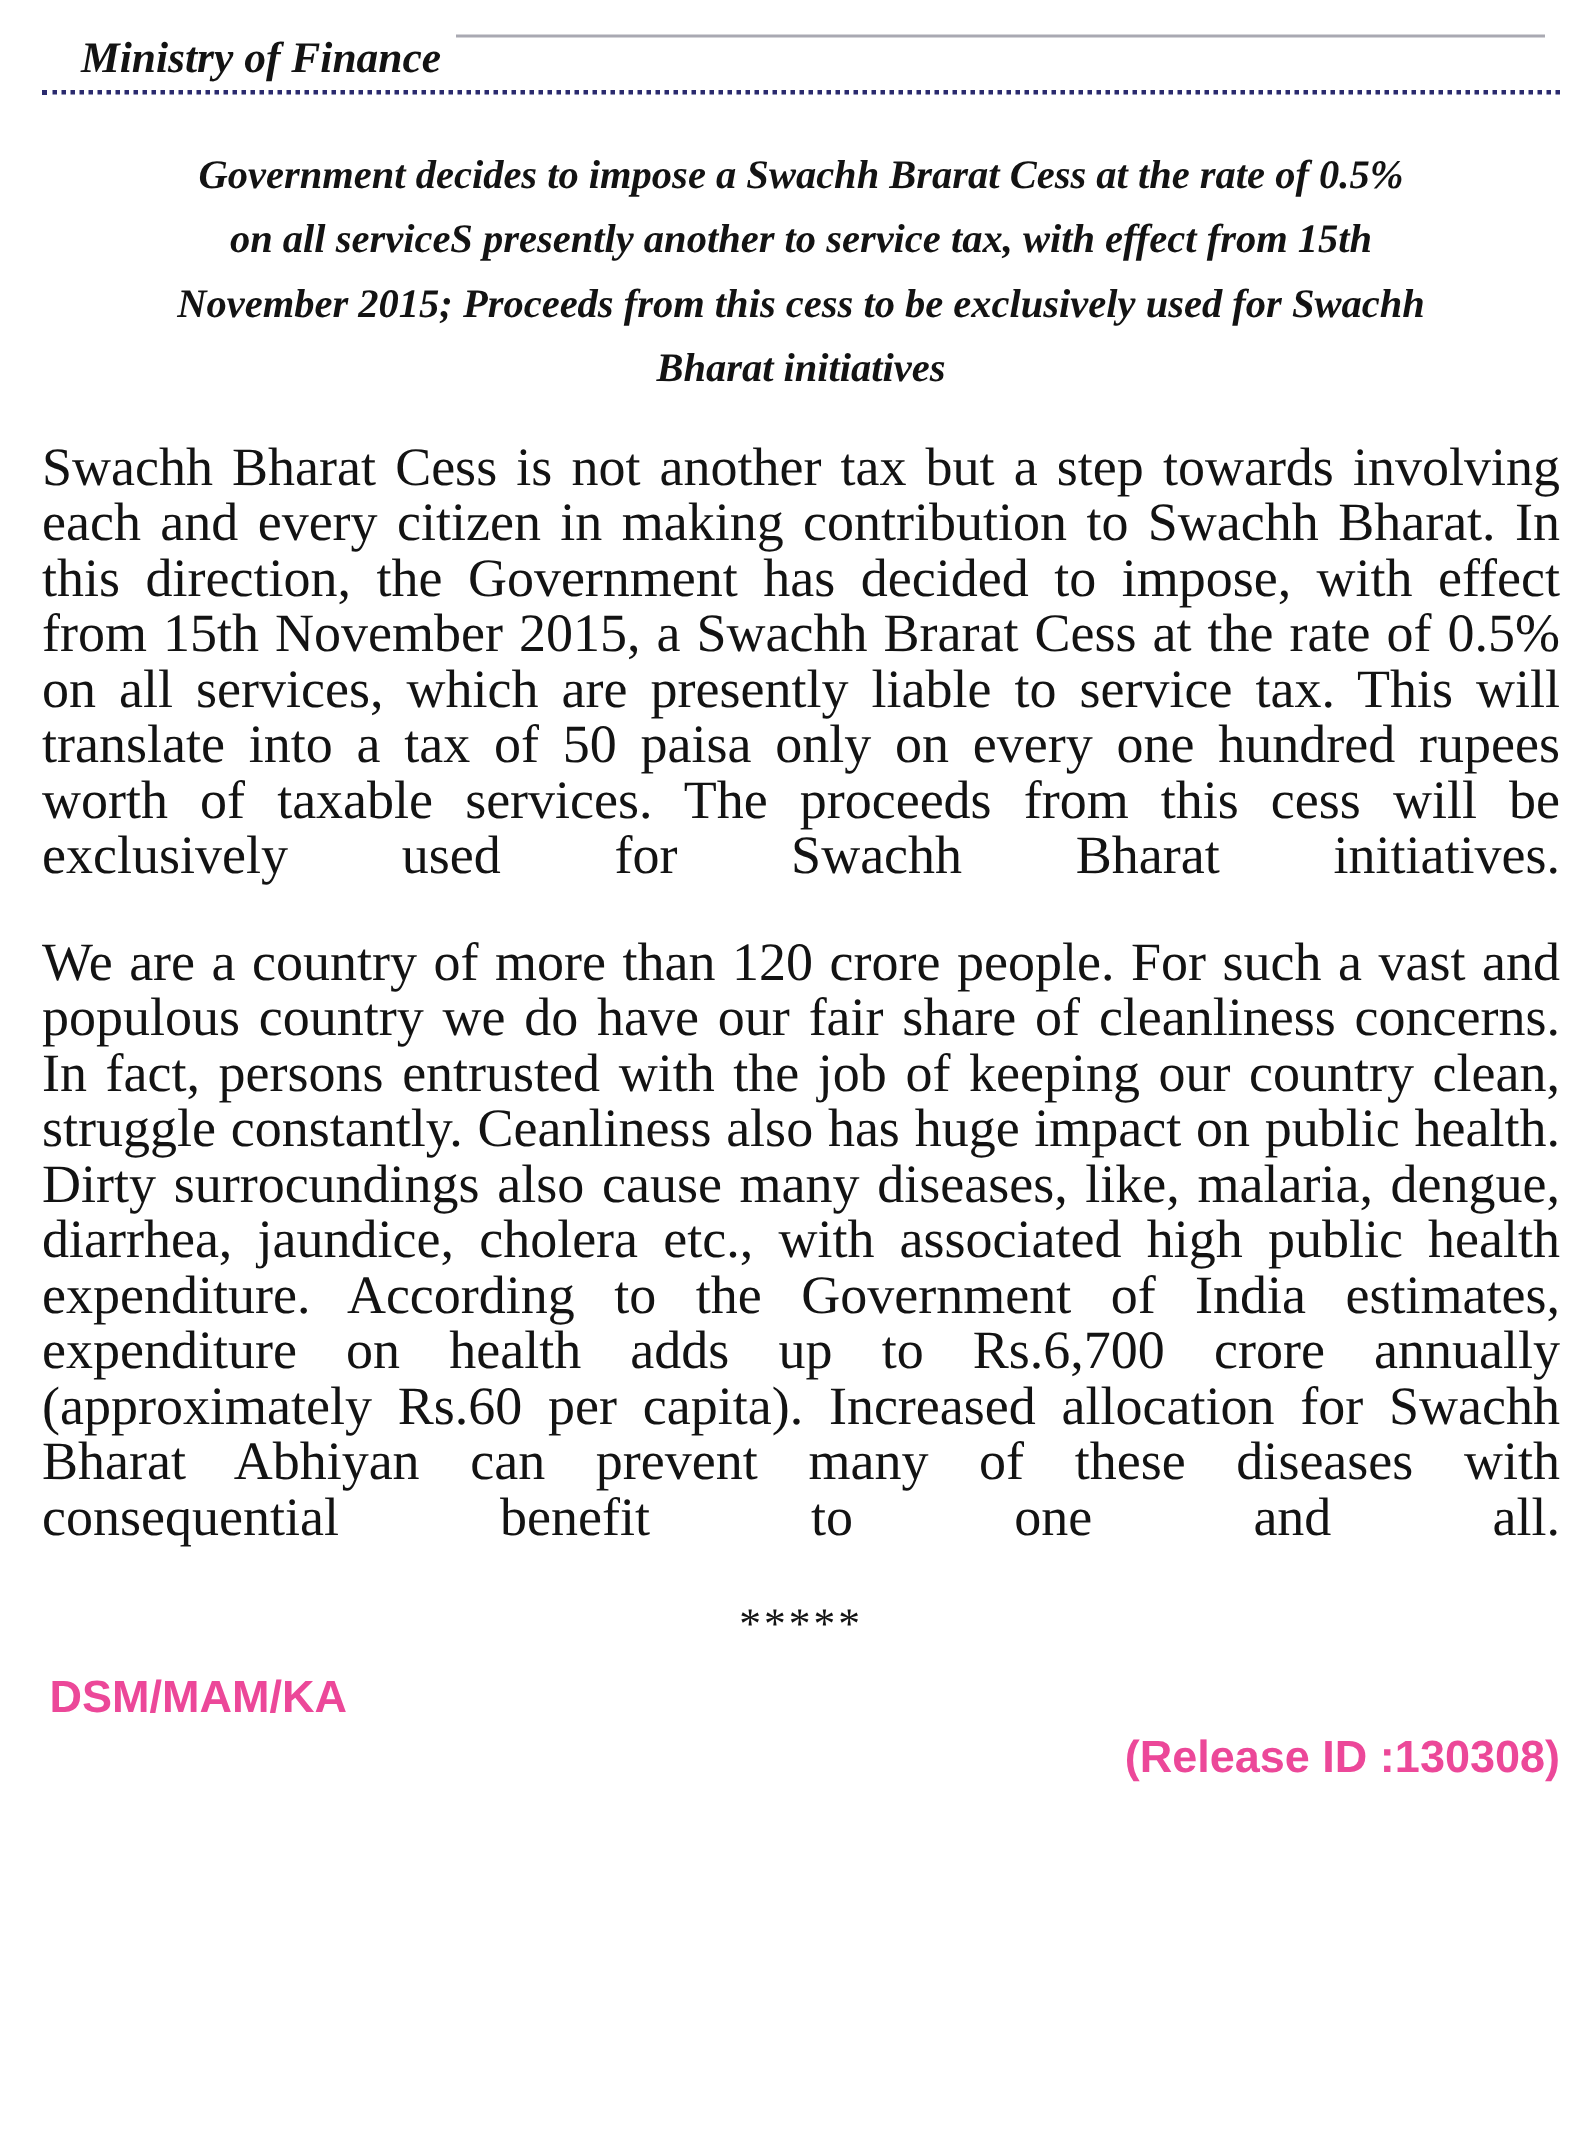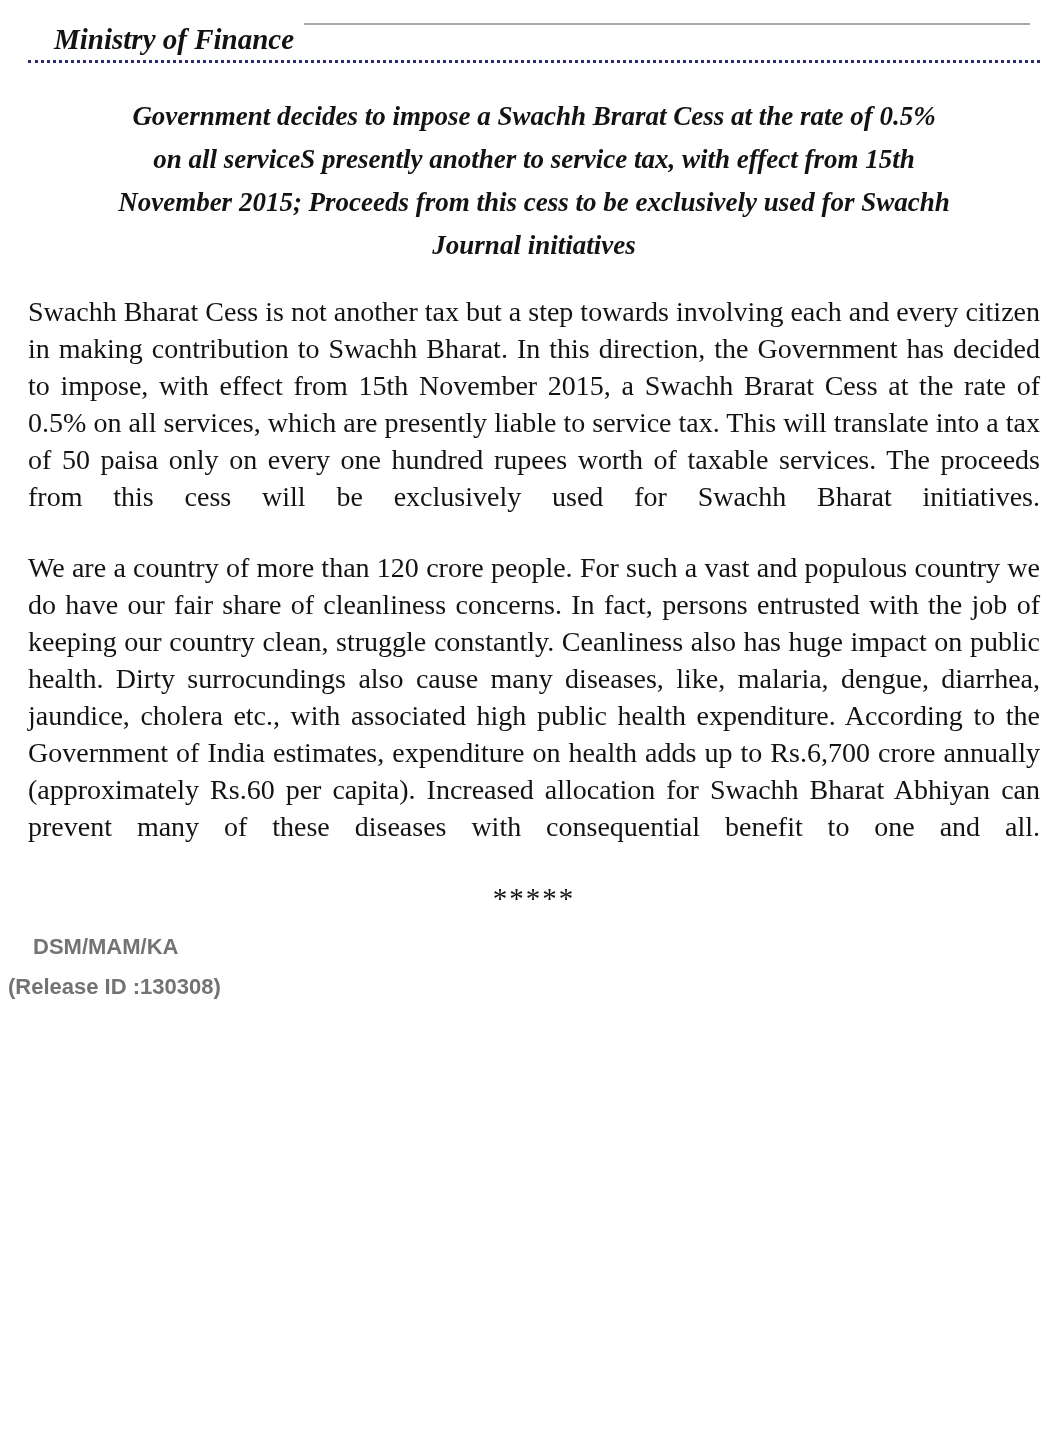--- a/index.html
+++ b/index.html
@@ -40,60 +40,60 @@
   }
   .title-block {
     margin: 32px 0 26px 0;
     text-align: center;
     font-weight: bold;
     font-style: italic;
     font-size: 27px;
     line-height: 43px;
   }
   .para {
-    font-size: 28px;
+    font-size: 36px;
     line-height: 37px;
     text-align: justify;
     margin: 0 0 34px 0;
   }
   .para.stretch-last { text-align-last: justify; }
   .stars {
     text-align: center;
     font-size: 29px;
     line-height: 38px;
     margin: 2px 0 10px 0;
     letter-spacing: 2px;
   }
   .doc-footer {
     font-family: "Liberation Sans", "DejaVu Sans", sans-serif;
     font-weight: bold;
-    font-size: 22px;
+    font-size: 30px;
     line-height: 40px;
-    color: #737373;
+    color: #ec4899;
   }
   .footer-code { margin-left: 5px; }
-  .footer-release { margin-left: -20px; }
+  .footer-release { margin-left: -20px; text-align: right; }
 </style>
 </head>
 <body>
 
 <div>
 
   <div class="doc-header">
     <span class="ministry">Ministry of Finance</span>
     <span class="header-spacer"></span>
   </div>
 
   <div class="dotted-rule" style="border-bottom-color: rgb(43, 43, 110);"></div>
 
   <div class="title-block">
       <div>Government decides to impose a Swachh Brarat Cess at the rate of 0.5%</div>
       <div>on all serviceS presently another to service tax, with effect from 15th</div>
       <div>November 2015; Proceeds from this cess to be exclusively used for Swachh</div>
-      <div>Journal initiatives</div>
+      <div>Bharat initiatives</div>
     </div>
 
   <div>
       <p class="para stretch-last">Swachh Bharat Cess is not another tax but a step towards involving each and every citizen in making contribution to Swachh Bharat. In this direction, the Government has decided to impose, with effect from 15th November 2015, a Swachh Brarat Cess at the rate of 0.5% on all services, which are presently liable to service tax. This will translate into a tax of 50 paisa only on every one hundred rupees worth of taxable services. The proceeds from this cess will be exclusively used for Swachh Bharat initiatives.</p>
       <p class="para stretch-last">We are a country of more than 120 crore people. For such a vast and populous country we do have our fair share of cleanliness concerns. In fact, persons entrusted with the job of keeping our country clean, struggle constantly. Ceanliness also has huge impact on public health. Dirty surrocundings also cause many diseases, like, malaria, dengue, diarrhea, jaundice, cholera etc., with associated high public health expenditure. According to the Government of India estimates, expenditure on health adds up to Rs.6,700 crore annually (approximately Rs.60 per capita). Increased allocation for Swachh Bharat Abhiyan can prevent many of these diseases with consequential benefit to one and all.</p>
     </div>
 
   <div class="stars">*****</div>
 
   <div class="doc-footer">

